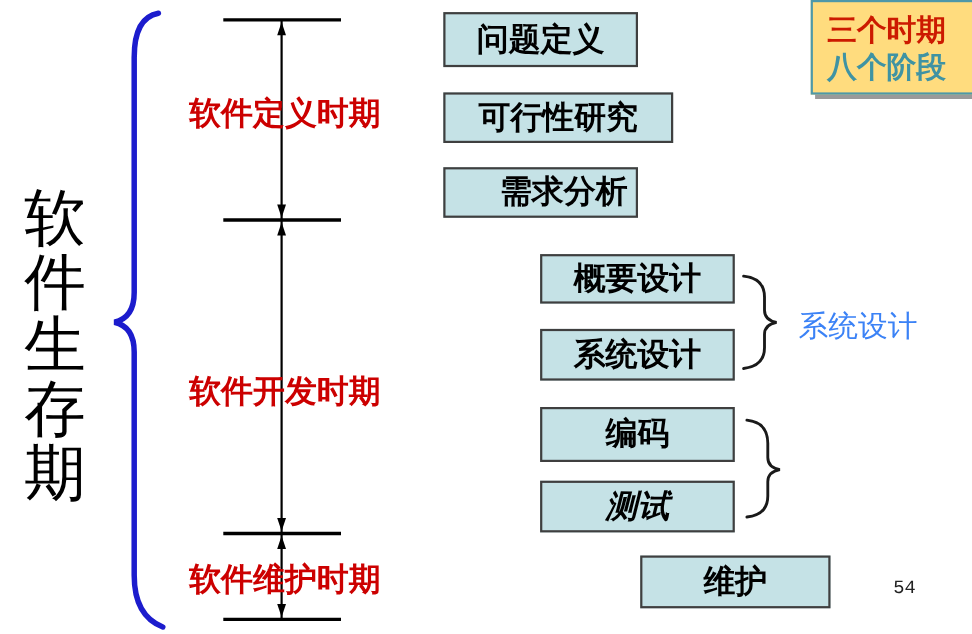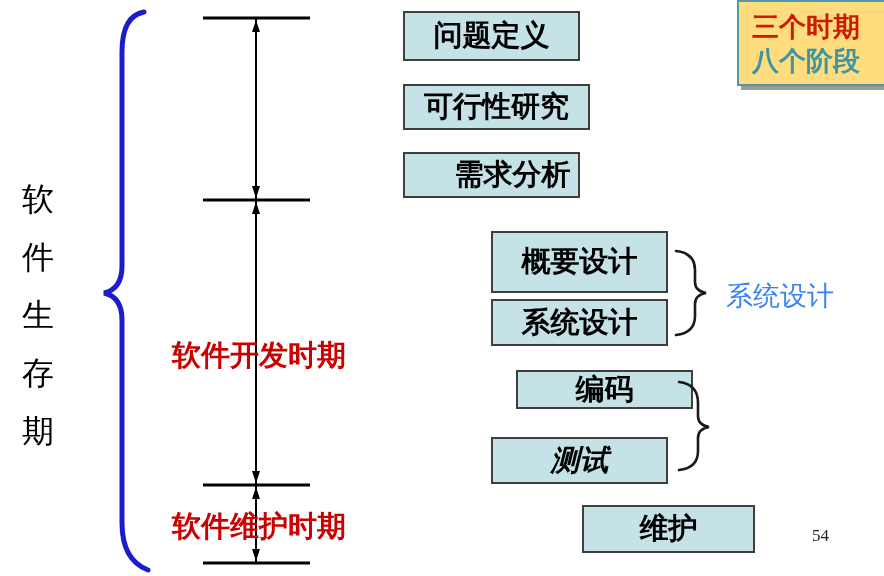--- a/index.html
+++ b/index.html
@@ -6,21 +6,21 @@
   .slide{
     position:relative;
     width:884px;height:576px;
     background:#ffffff;
     overflow:hidden;
     font-family:"Liberation Serif","DejaVu Serif",serif;
   }
   
   .vertical-title{
     position:absolute;left:22px;top:170px;width:52px;
-    font-size:32px;line-height:58px;color:#000;
+    font-size:56px;line-height:58px;color:#000;
     word-break:break-all;text-align:left;
   }
   
   .life-brace{position:absolute;left:96px;top:8px;}
   .life-brace path{stroke:var(--life-brace-blue,#1c1ccd);stroke-width:5;fill:none;stroke-linecap:round;}
   
   .timeline{position:absolute;left:190px;top:8px;}
   .timeline line{stroke:#000;}
   .timeline polygon{fill:#000;}
   
@@ -34,25 +34,25 @@
   .p-mnt{top:507px;}
   
   .stage{
     position:absolute;box-sizing:border-box;
     background:var(--stage-box-fill,#c5e2e6);
     border:2px solid var(--stage-box-border,#3f3f3f);
     display:flex;align-items:center;justify-content:center;
     font-size:29px;font-weight:bold;color:#000;white-space:nowrap;
   }
   .sb1{left:403px;top:11px;width:177px;height:50px;}
-  .sb2{left:403px;top:84px;width:187px;height:46px;}
+  .sb2{left:403px;top:84px;width:209px;height:46px;}
   .sb3{left:403px;top:152px;width:177px;height:46px;padding-left:42px;}
-  .sb4{left:491px;top:231px;width:177px;height:62px;}
+  .sb4{left:491px;top:231px;width:177px;height:45px;}
   .sb5{left:491px;top:299px;width:177px;height:47px;}
-  .sb6{left:516px;top:370px;width:177px;height:39px;}
+  .sb6{left:491px;top:370px;width:177px;height:50px;}
   .sb7{left:491px;top:437px;width:177px;height:47px;font-style:italic;}
   .sb8{left:582px;top:505px;width:173px;height:48px;}
   
   .gbrace{position:absolute;}
   .gbrace path{stroke:#1a1a1a;stroke-width:2.6;fill:none;stroke-linecap:round;}
   .gb1{left:674px;top:248px;}
   .gb2{left:677px;top:379px;}
   .glabel{position:absolute;font-size:27px;color:#3b82f6;white-space:nowrap;}
   .gl1{left:726px;top:278px;}
   .gl2{left:730px;top:416px;}
@@ -64,21 +64,21 @@
     border:2px solid var(--note-border,#4e98a8);
     box-shadow:4px 4px 0 #9a9a9a;
     padding:8px 0 0 13px;
     font-size:27px;font-weight:bold;line-height:34px;white-space:nowrap;
   }
   .note-l1{color:var(--note-line1-red,#cc1a00);}
   .note-l2{color:var(--note-line2-teal,#3f93a3);}
   
   .pagenum{
     position:absolute;left:812px;top:526px;
-    font-family:Liberation Serif, serif;
+    font-family:Liberation Mono, monospace;
     font-size:17px;color:#222;
   }
 </style>
 </head>
 <body>
 
 <div class="slide">
 
   <div class="vertical-title">软件生存期</div>
 
@@ -93,20 +93,21 @@
     <line x1="13" y1="555" x2="120" y2="555" stroke-width="3"></line>
     <line x1="66" y1="10" x2="66" y2="555" stroke-width="2"></line>
     <polygon points="66,12 62,24 70,24"></polygon>
     <polygon points="66,190 62,178 70,178"></polygon>
     <polygon points="66,194 62,206 70,206"></polygon>
     <polygon points="66,475 62,463 70,463"></polygon>
     <polygon points="66,479 62,491 70,491"></polygon>
     <polygon points="66,553 62,541 70,541"></polygon>
   </svg>
 
+  <div class="period p-def">软件定义时期</div>
   <div class="period p-dev">软件开发时期</div>
   <div class="period p-mnt">软件维护时期</div>
 
   <div class="stage sb1">问题定义</div>
   <div class="stage sb2">可行性研究</div>
   <div class="stage sb3">需求分析</div>
   <div class="stage sb4">概要设计</div>
   <div class="stage sb5">系统设计</div>
   <div class="stage sb6">编码</div>
   <div class="stage sb7">测试</div>

